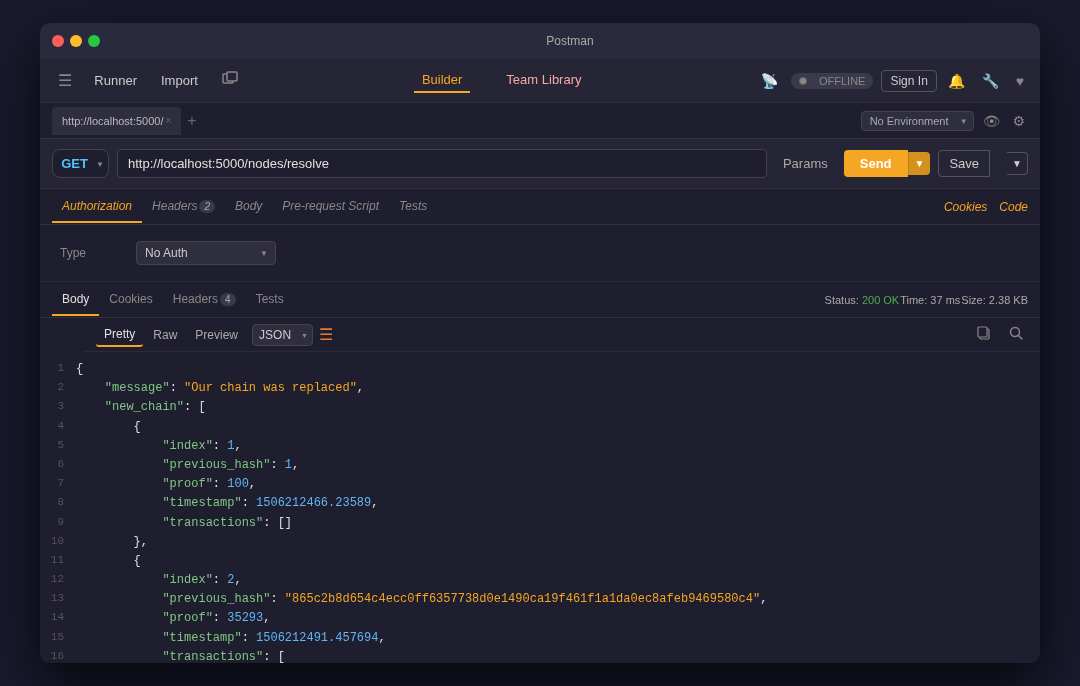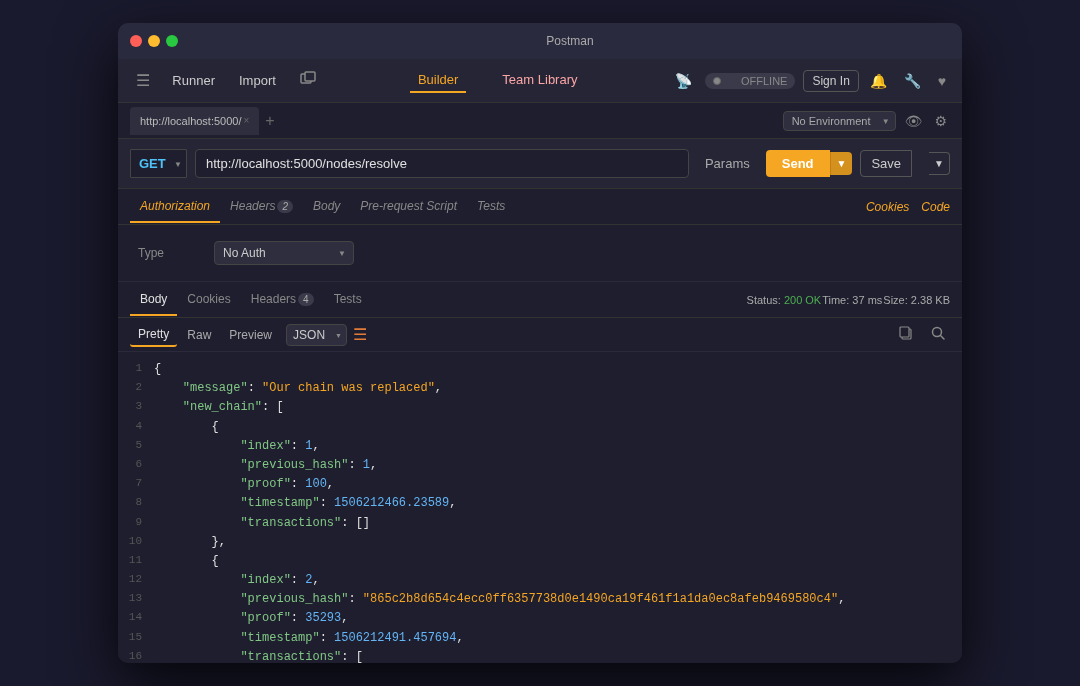--- a/index.html
+++ b/index.html
@@ -5,21 +5,21 @@
     * { box-sizing: border-box; margin: 0; padding: 0; }
     body {
       font-family: -apple-system, BlinkMacSystemFont, 'Segoe UI', sans-serif;
       background: #1a1a2e;
       display: flex;
       justify-content: center;
       align-items: center;
       min-height: 100vh;
     }
     .app-window {
-      width: 844px;
+      width: 1000px;
       height: 640px;
       background: #1e1e2e;
       border-radius: 10px;
       overflow: hidden;
       box-shadow: 0 20px 60px rgba(0,0,0,0.8);
       display: flex;
       flex-direction: column;
     }
     
     .title-bar {
@@ -119,21 +119,21 @@
       cursor: pointer;
     }
     .offline-badge {
       background: #3a3a4a;
       border-radius: 12px;
       padding: 2px 8px;
       font-size: 11px;
       color: #888;
       display: flex;
       align-items: center;
-      gap: 20px;
+      gap: 12px;
     }
     .offline-dot {
       width: 8px;
       height: 8px;
       border-radius: 50%;
       background: #888;
       border: 1px solid #666;
     }
     
     .tab-bar {
@@ -210,27 +210,28 @@
       padding: 10px 12px;
       display: flex;
       align-items: center;
       gap: 8px;
       border-bottom: 1px solid #333;
       flex-shrink: 0;
     }
     .method-select {
       background: #1e1e2e;
       border: 1px solid #444;
-      border-radius: 1px;
+      border-radius: 8px;
       color: #4fc3f7;
       font-size: 13px;
       font-weight: bold;
       padding: 6px 20px 6px 8px;
       cursor: pointer;
       appearance: none;
+      text-align: center;
       -webkit-appearance: none;
     }
     .method-wrap {
       position: relative;
     }
     .method-wrap::after {
       content: '▼';
       position: absolute;
       right: 5px;
       top: 50%;
@@ -436,20 +437,21 @@
     
     .format-bar {
       background: #1e1e2e;
       display: flex;
       align-items: center;
       padding: 0 12px;
       border-bottom: 1px solid #2a2a3a;
       flex-shrink: 0;
       height: 34px;
       gap: 2px;
+      margin-left: 44px;
     }
     .fmt-btn {
       color: #aaa;
       font-size: 12px;
       padding: 4px 8px;
       cursor: pointer;
       border-radius: 3px;
       border-bottom: 2px solid transparent;
       background: none;
       border: none;

